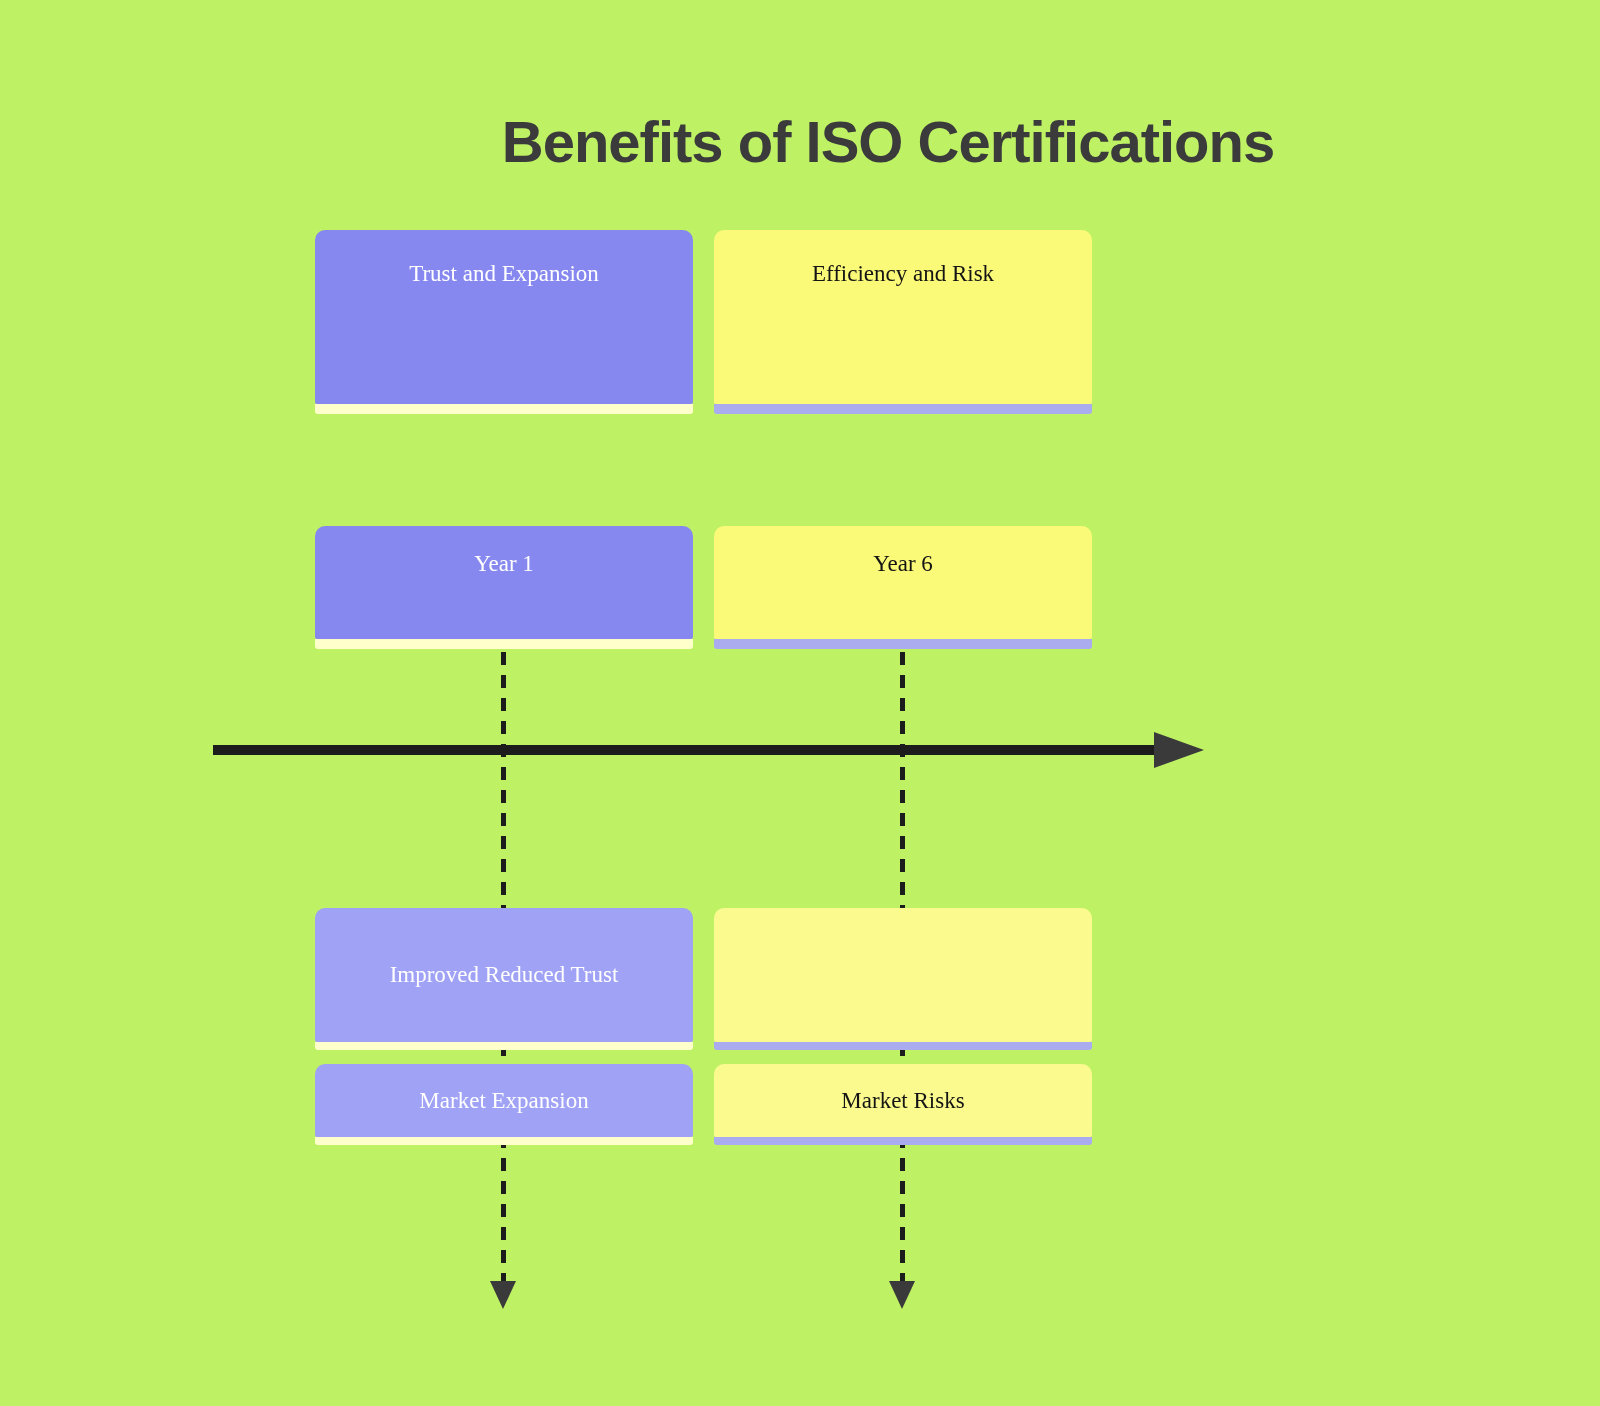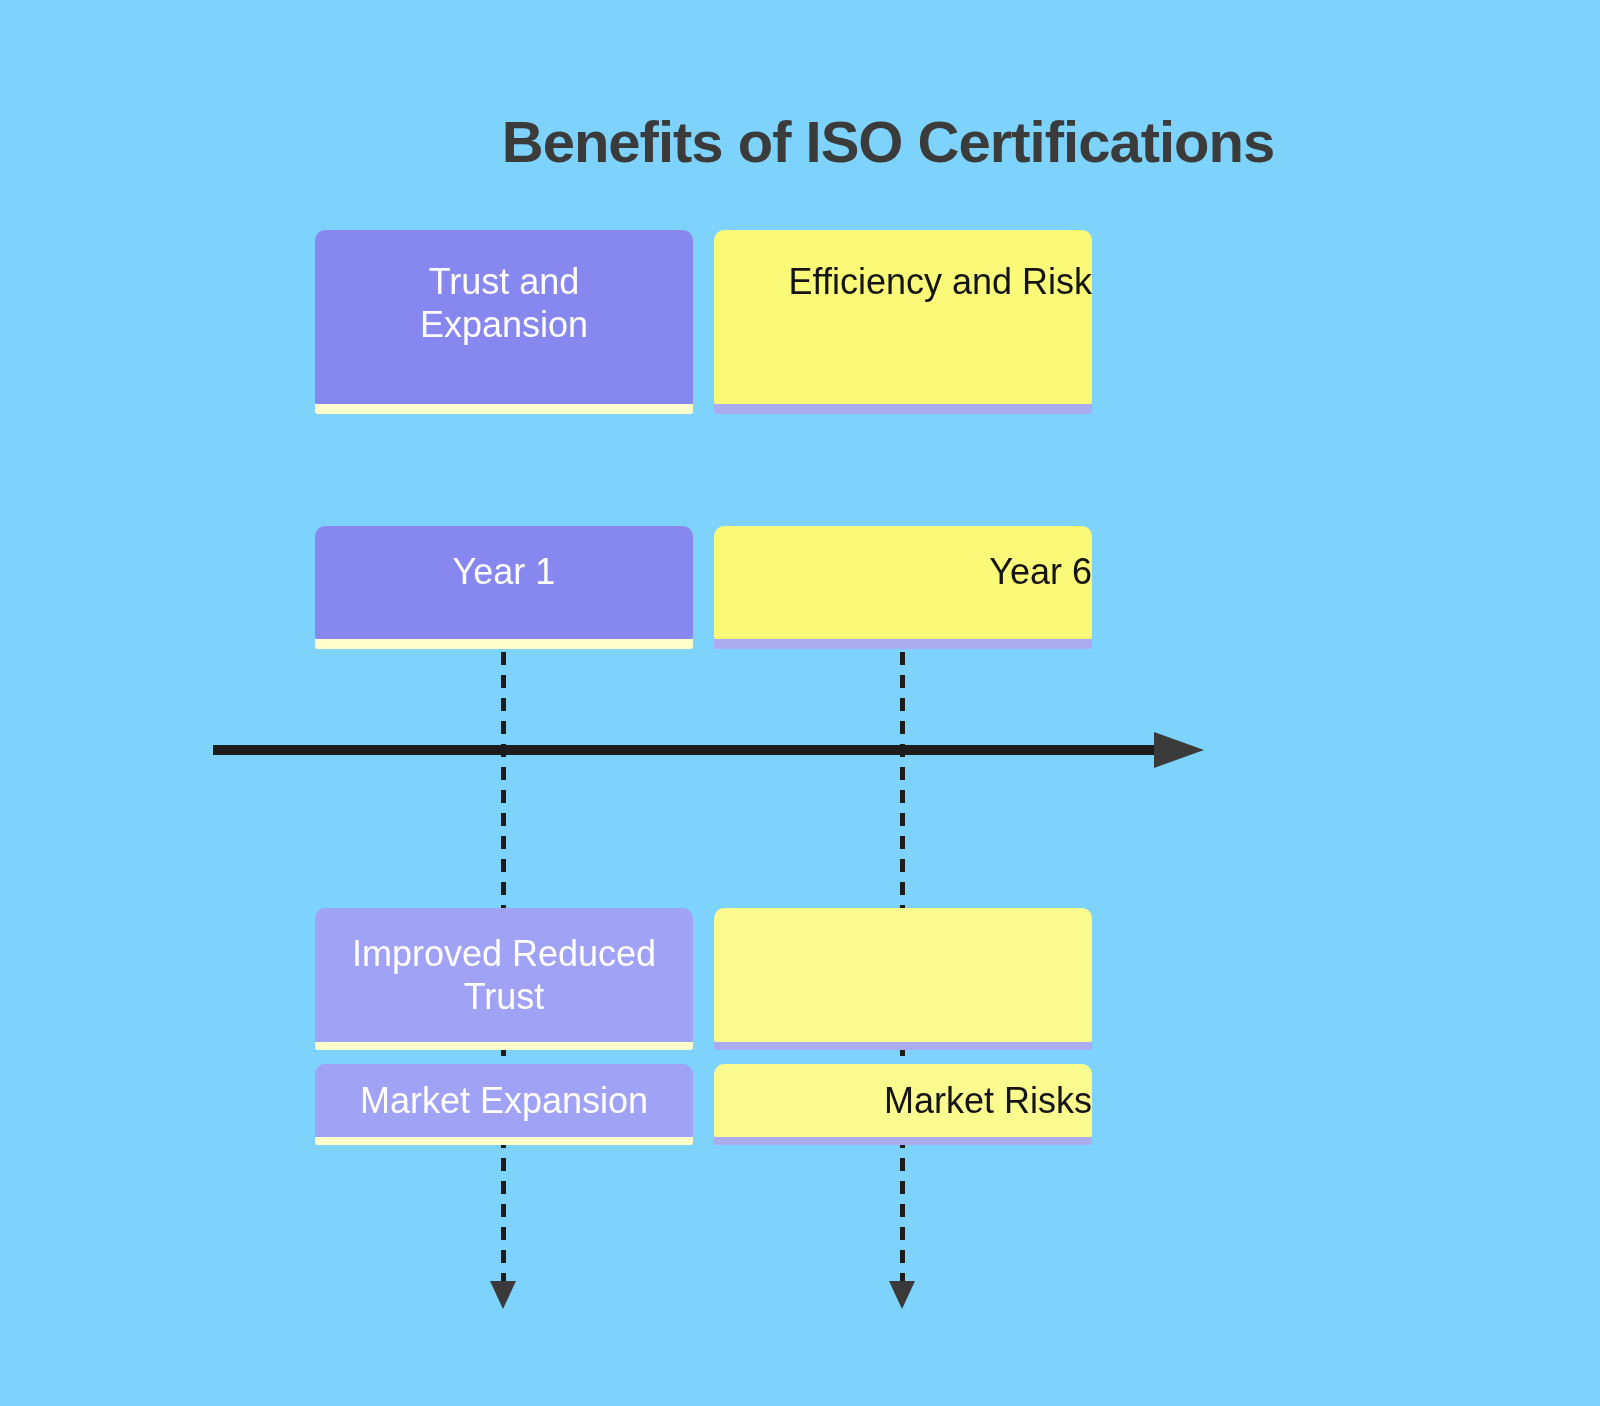--- a/index.html
+++ b/index.html
@@ -1,21 +1,21 @@
 <!DOCTYPE html>
 <html><head>
 <meta charset="utf-8">
 <style>
   html, body { margin: 0; padding: 0; background: #ffffff; }
 
   .canvas {
     position: relative;
     width: 1600px;
     height: 1406px;
-    background: #7dd3fc;
+    background: #bef264;
     font-family: "Liberation Sans", sans-serif;
     overflow: hidden;
   }
 
   .title {
     position: absolute;
     top: 108px;
     left: 888px;
     transform: translateX(-50%);
     margin: 0;
@@ -65,34 +65,35 @@
     z-index: 3;
   }
 
   
   .node {
     position: absolute;
     z-index: 2;
     box-sizing: border-box;
     display: flex;
     justify-content: center;
-    font-size: 36px;
+    font-size: 23px;
     line-height: 1.2;
     text-align: center;
     border-radius: 10px 10px 2px 2px;
+    font-family: Liberation Serif, serif;
   }
   .node .label { display: block; }
 
   .purple-strong { background: #8688ef; color: #ffffff; }
   .purple-light  { background: #a0a2f5; color: #ffffff; }
   .yellow-strong { background: #fafa78; color: #141414; }
   .yellow-light  { background: #fafa8e; color: #141414; }
 
   .col-left  { left: 315px; width: 378px; }
-  .col-right { left: 714px; width: 378px; justify-content: flex-end; }
+  .col-right { left: 714px; width: 378px; }
 
   .row-header  { top: 230px;  height: 174px; align-items: flex-start; padding-top: 30px; }
   .row-year    { top: 526px;  height: 113px; align-items: flex-start; padding-top: 24px; }
   .row-ben1    { top: 908px;  height: 134px; align-items: center; }
   .row-ben2    { top: 1064px; height: 73px;  align-items: center; }
 
   .label-narrow { max-width: 215px; }
   .label-mid    { max-width: 305px; }
 
   

